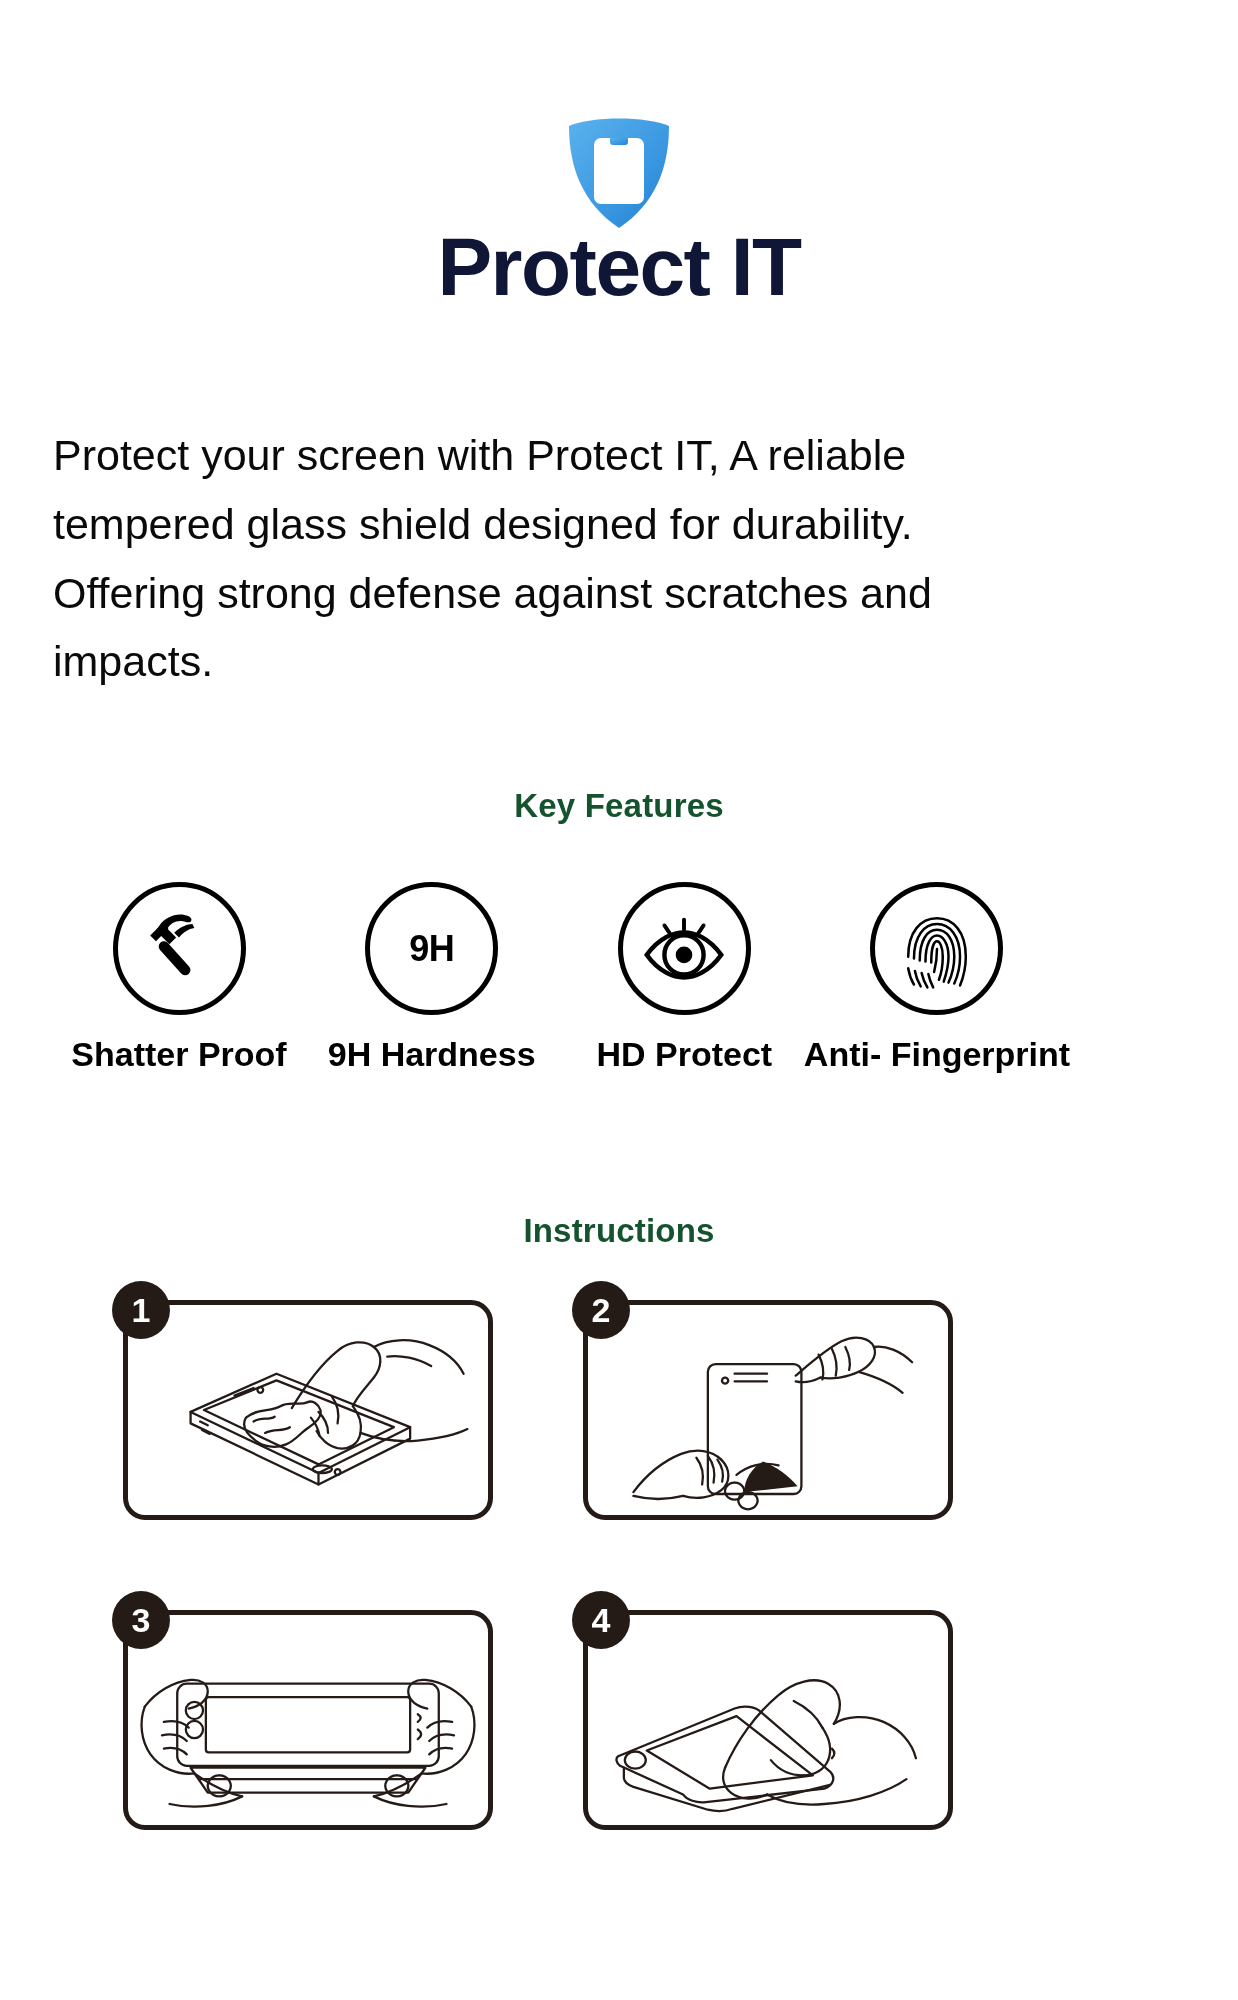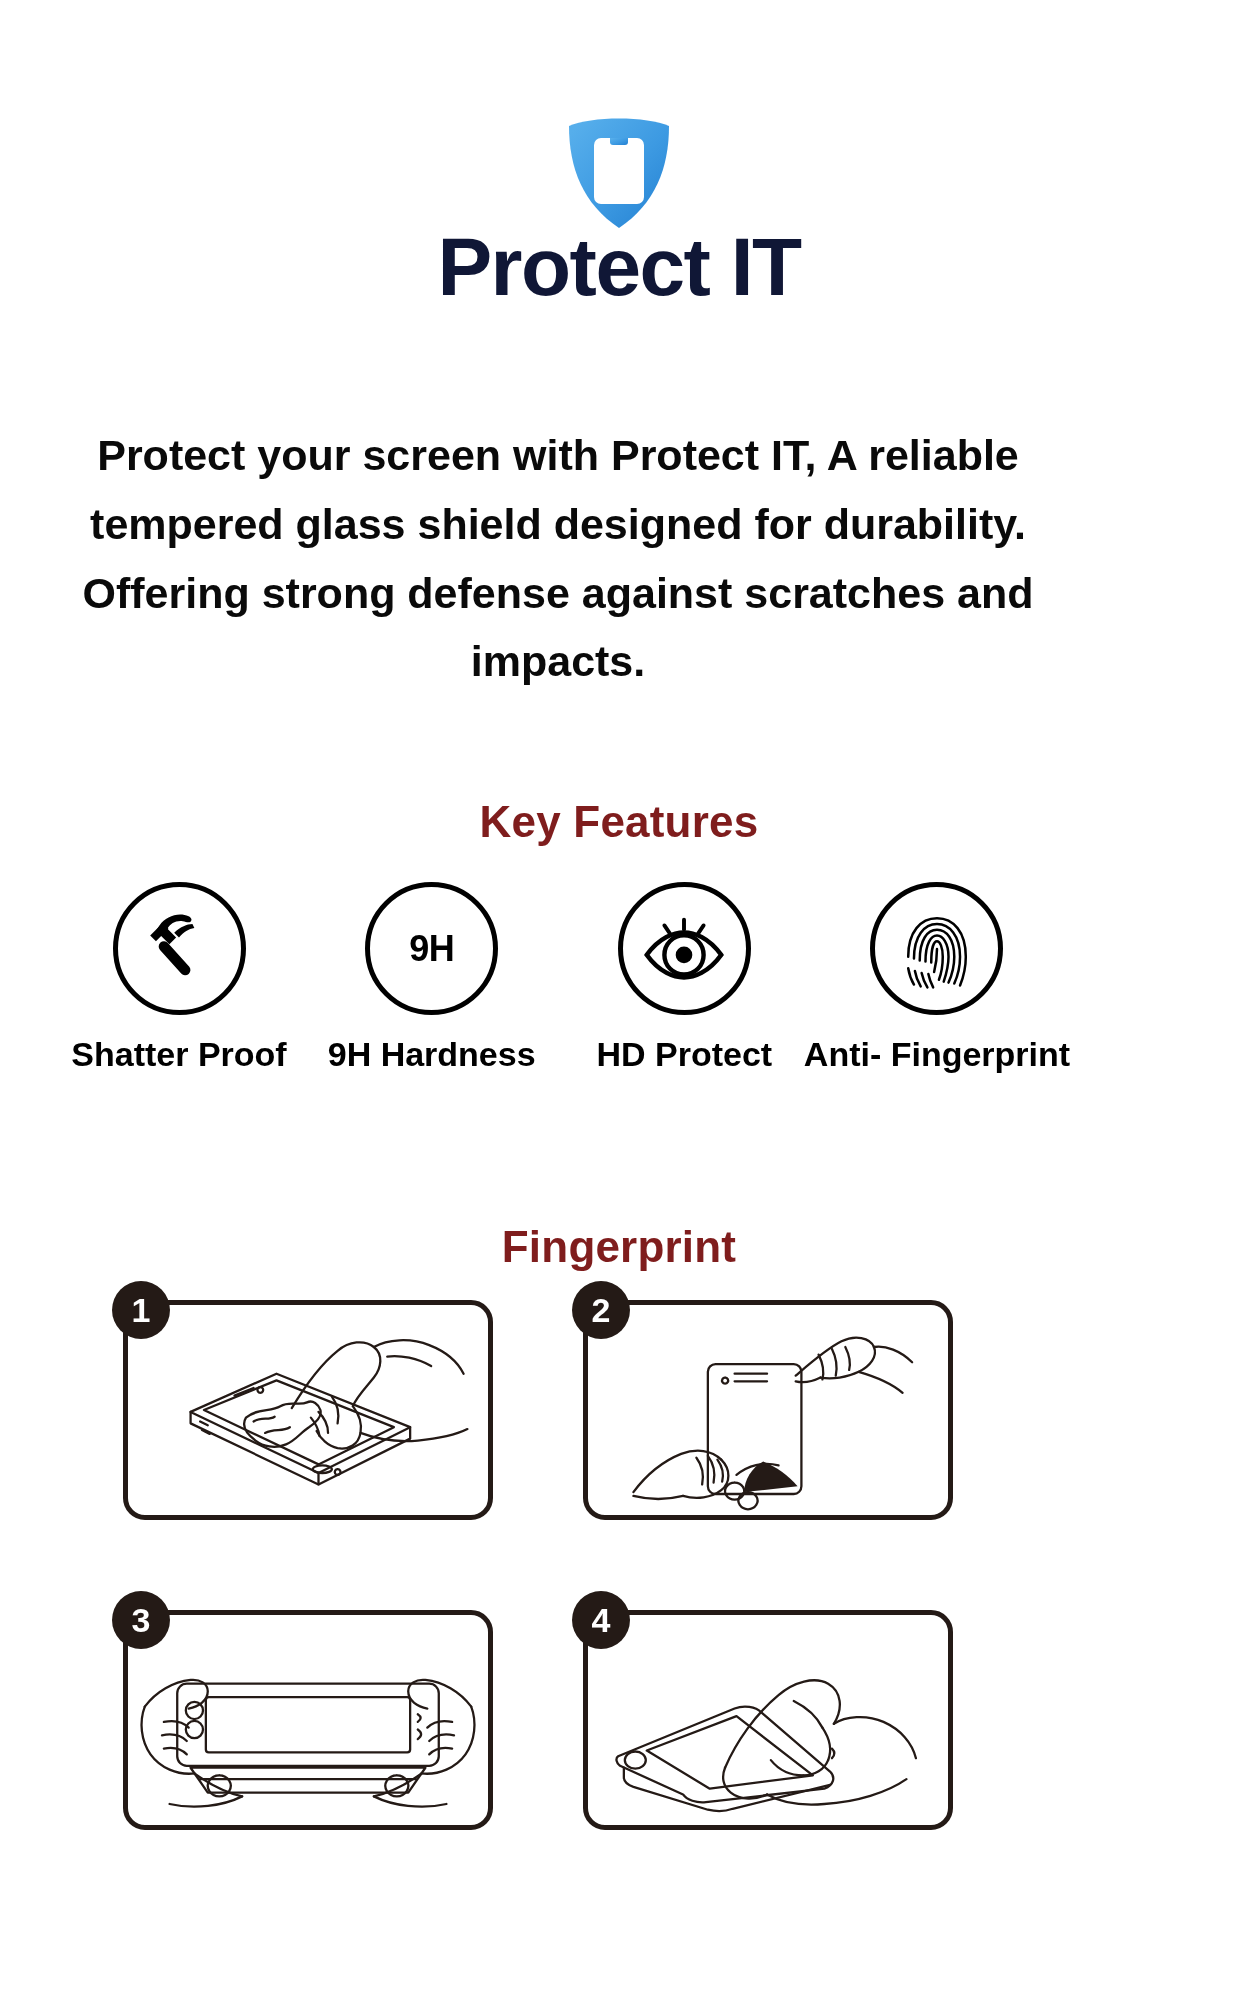--- a/index.html
+++ b/index.html
@@ -47,40 +47,39 @@
     line-height: 1.05;
   }
 
   
   .intro {
     position: absolute;
     top: 378px;
     left: 50%;
     transform: translateX(-50%);
     width: 1010px;
-    text-align: center;
     font-family: "Liberation Sans Narrow", "Liberation Sans", "DejaVu Sans Condensed", sans-serif;
     font-size: 43px;
-    font-weight: 700;
+    font-weight: 400;
     line-height: 1.60;
     color: #0a0a0a;
     font-stretch: condensed;
   }
 
   
   .section-heading {
     position: absolute;
     left: 0;
     width: 1238px;
     text-align: center;
     font-family: "Liberation Sans", "DejaVu Sans", sans-serif;
-    font-size: 44px;
+    font-size: 33px;
     font-weight: 700;
     letter-spacing: 0.2px;
-    color: #7f1d1d;
+    color: #14532d;
   }
   .heading-features { top: 760px; }
   .heading-instructions { top: 1185px; }
 
   
   .features-row {
     position: absolute;
     top: 882px;
     left: 50%;
     transform: translateX(-50%);
@@ -255,21 +254,21 @@
             <path d="M41 76 C42 81, 44 86, 46 90"></path>
             <path d="M50 50 C50 58, 49 66, 47 74"></path>
           </g>
         </svg>
       </div>
       <div class="feature-label">Anti- Fingerprint</div>
     </div>
 
   </div>
 
-  <h2 class="section-heading heading-instructions">Fingerprint</h2>
+  <h2 class="section-heading heading-instructions">Instructions</h2>
 
   <div class="steps-grid">
 
     <div class="step-card">
       <div class="step-badge">1</div>
       <div class="step-art">
         <svg viewBox="0 0 370 220" aria-hidden="true">
           <g fill="none" stroke="#241a16" stroke-width="2.4" stroke-linejoin="round" stroke-linecap="round">
 
             <path d="M62 112 L152 72 L292 128 L196 176 Z"></path>

